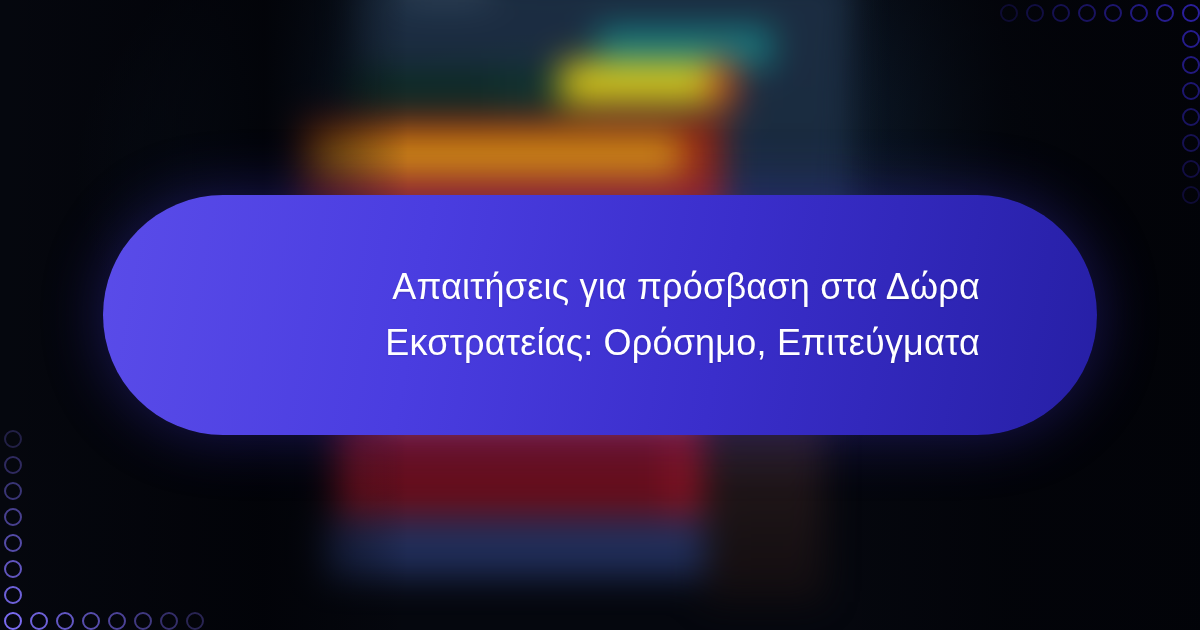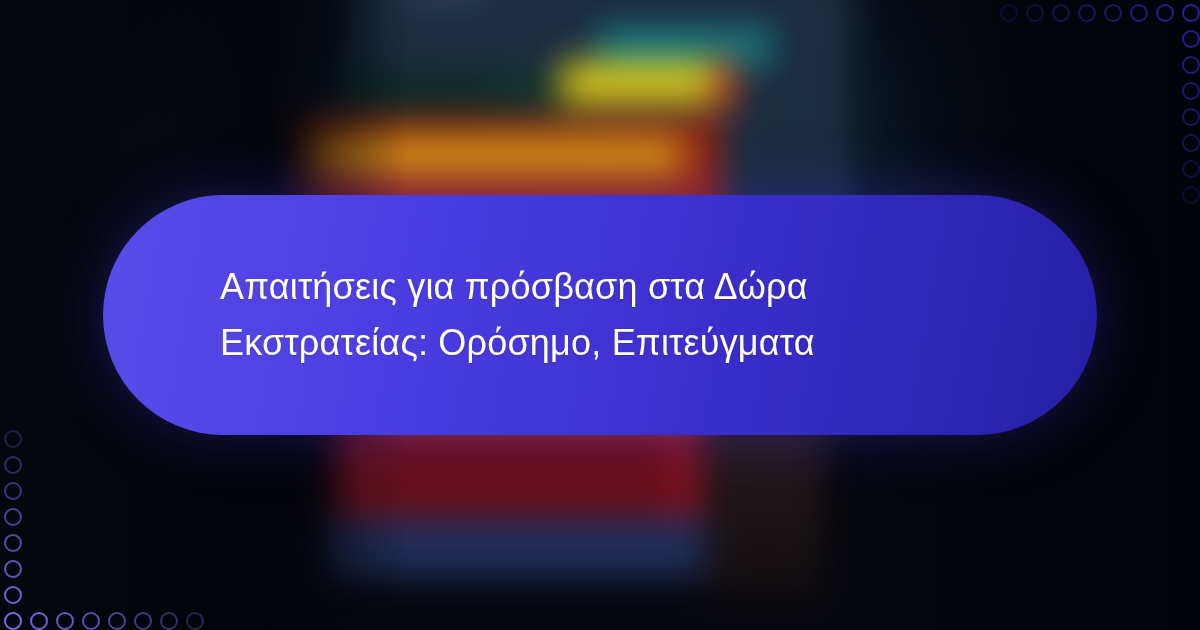--- a/index.html
+++ b/index.html
@@ -175,21 +175,21 @@
     align-items:center;
     justify-content:center;
     box-shadow:0 0 60px rgba(70,55,225,.35);
   }
 
   .banner-title {
     color:#ffffff;
     font-size:36px;
     font-weight:400;
     line-height:1.55;
-    text-align:left;
+    text-align:right;
     letter-spacing:.2px;
     max-width:760px;
     text-shadow:0 1px 2px rgba(0,0,0,.12);
   }
 </style>
 </head>
 <body>
 
 <div id="stage">
 

